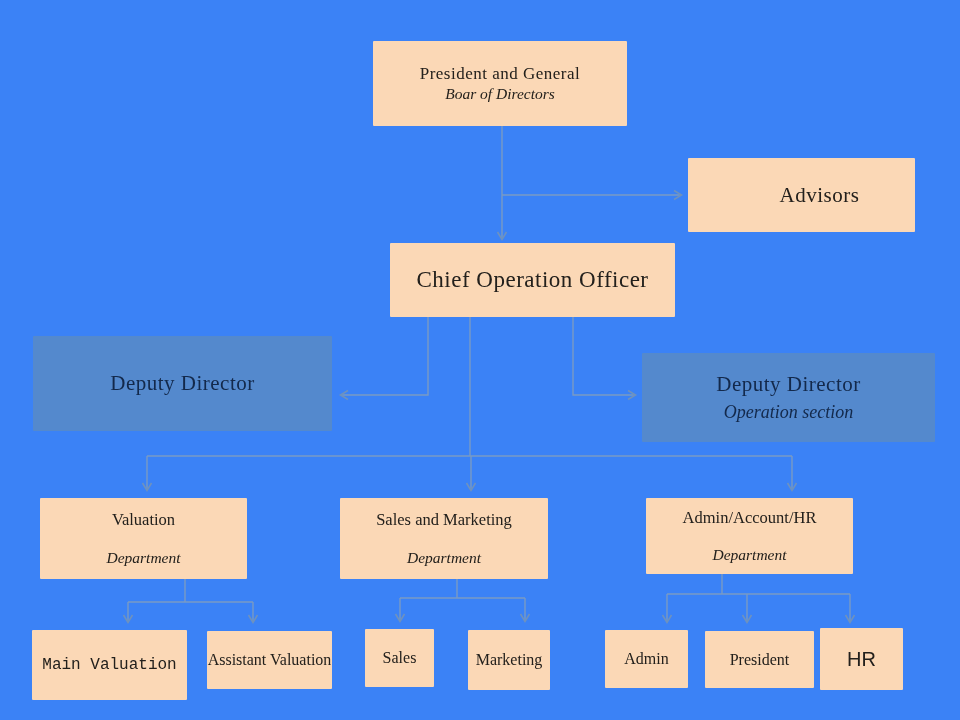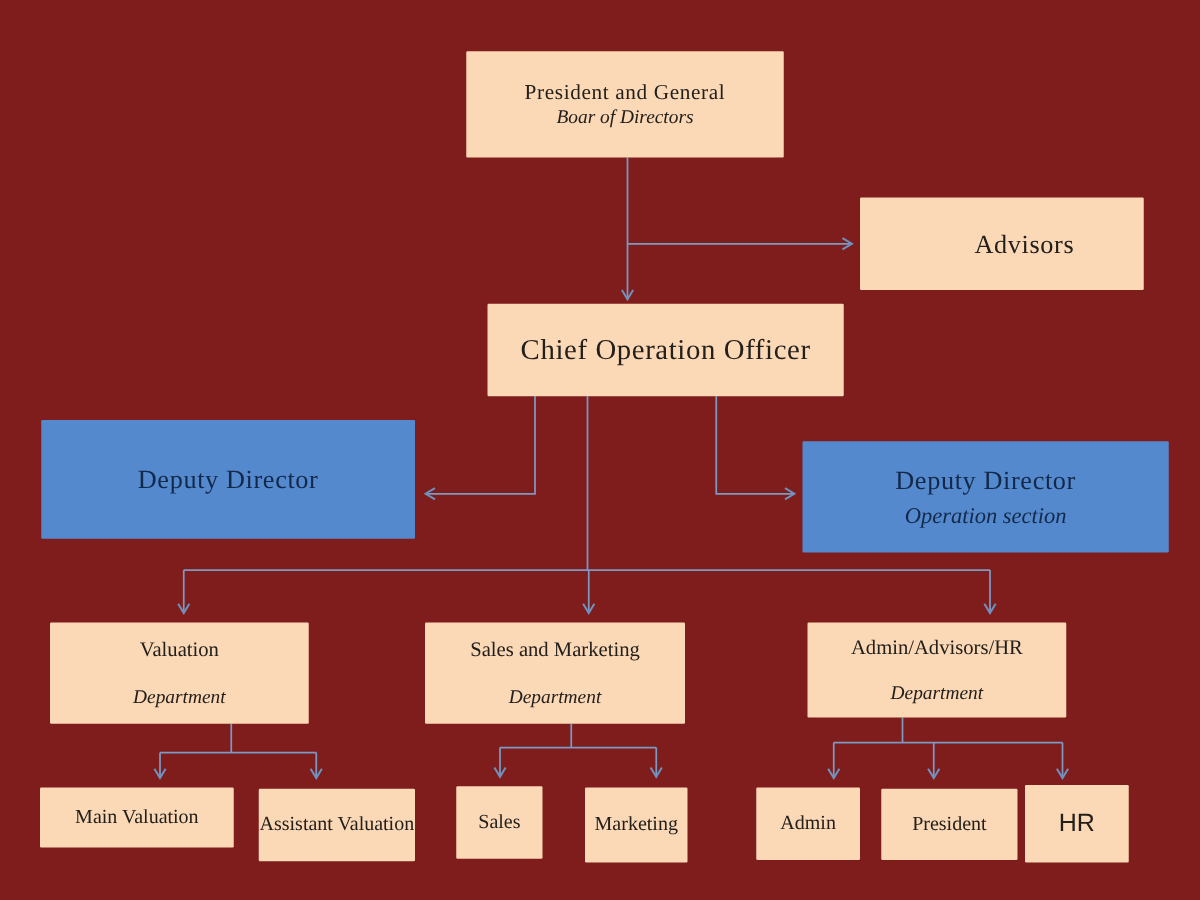--- a/index.html
+++ b/index.html
@@ -1,17 +1,17 @@
 <!DOCTYPE html>
 <html><head>
 <meta charset="utf-8">
 <style>
   html,body{margin:0;padding:0;background:#ffffff;}
   #canvas{
-    position:relative;width:960px;height:720px;background:#7f1d1d;overflow:hidden;
+    position:relative;width:960px;height:720px;background:#3b82f6;overflow:hidden;
     font-family:"Liberation Serif","DejaVu Serif",serif;
   }
   #wires{position:absolute;left:0;top:0;width:960px;height:720px;pointer-events:none;}
   .node{
     position:absolute;display:flex;flex-direction:column;justify-content:center;
     align-items:center;text-align:center;line-height:1.25;border-radius:1px;
   }
   .peach{background:#FBD8B6;color:#23201c;}
   .blue{background:#5489CD;color:#13294b;}
   .it{font-style:italic;}
@@ -89,25 +89,25 @@
     <div class="l1">Valuation</div>
     <div class="l2 it">Department</div>
   </div>
 
   <div class="node peach n-dept" style="left:340px;top:498px;width:208px;height:81px;">
     <div class="l1">Sales and Marketing</div>
     <div class="l2 it">Department</div>
   </div>
 
   <div class="node peach n-dept" style="left:646px;top:498px;width:207px;height:76px;">
-    <div class="l1">Admin/Advisors/HR</div>
+    <div class="l1">Admin/Account/HR</div>
     <div class="l2 it">Department</div>
   </div>
 
-  <div class="node peach n-leaf" style="left:32px;top:630px;width:155px;height:48px;">
+  <div class="node peach n-leaf" style="left:32px;top:630px;width:155px;height:70px;font-family:Liberation Mono, monospace;">
     <div class="l1">Main Valuation</div>
   </div>
 
   <div class="node peach n-leaf" style="left:207px;top:631px;width:125px;height:58px;">
     <div class="l1">Assistant Valuation</div>
   </div>
 
   <div class="node peach n-leaf" style="left:365px;top:629px;width:69px;height:58px;">
     <div class="l1">Sales</div>
   </div>

